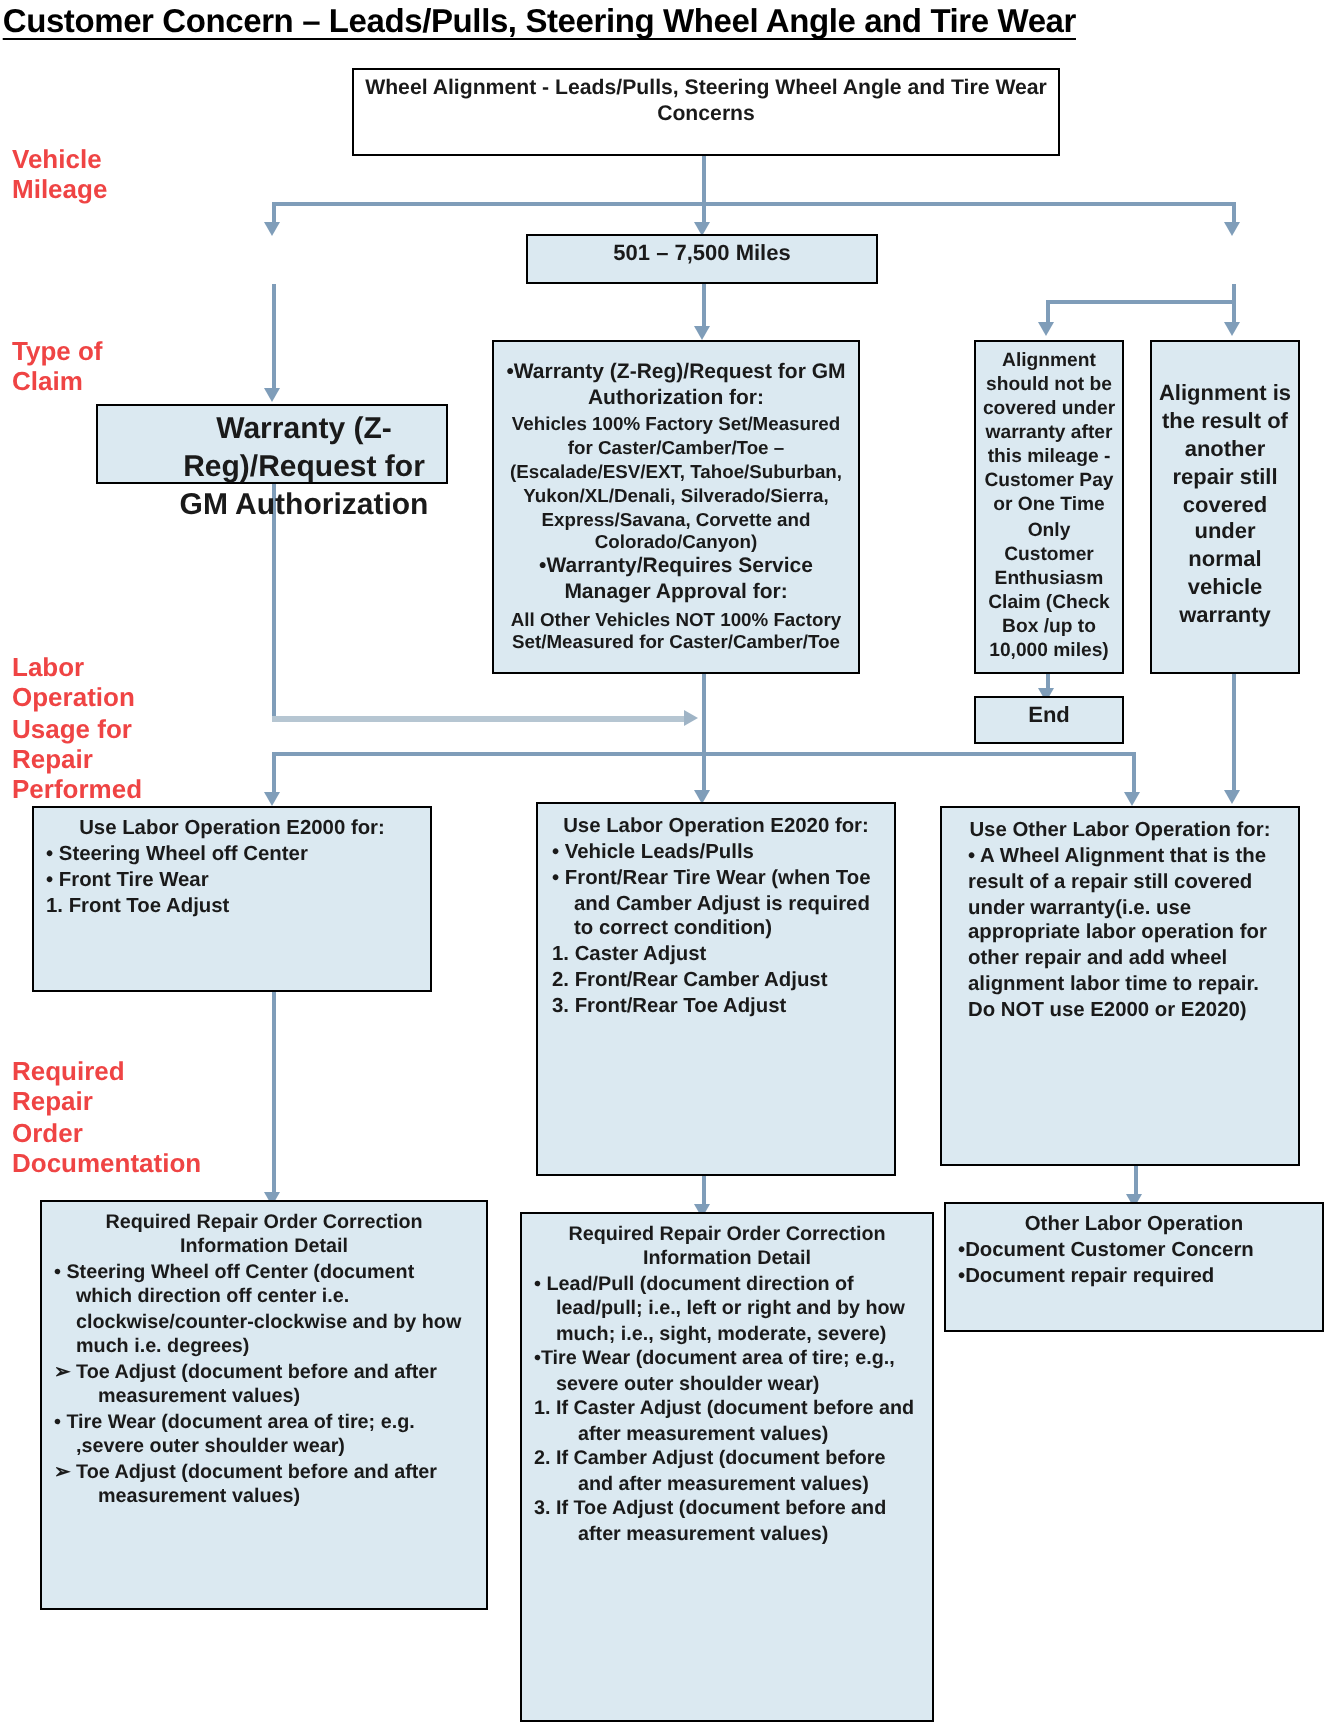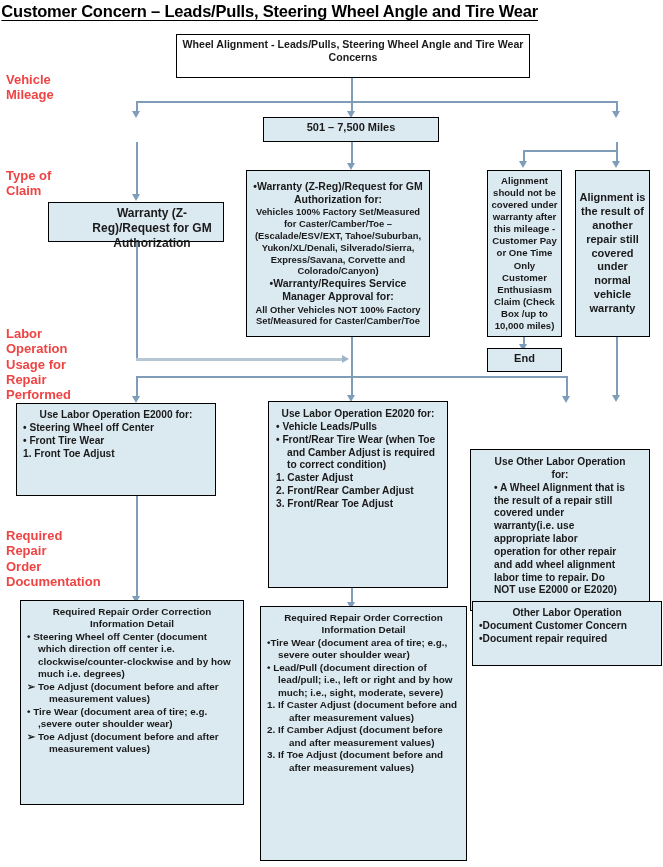--- a/index.html
+++ b/index.html
@@ -58,21 +58,21 @@
   .bx-title { text-align: center; }
   .ln { display: block; }
   .ind { display: block; padding-left: 11px; text-indent: -11px; }
   .ind2 { display: block; padding-left: 20px; text-indent: -20px; }
   .ind3 { display: block; padding-left: 22px; text-indent: -22px; }
 
   
   #box-top { font-size: 10.6px; font-weight: bold; }
   #box-mileage-0-500, #box-mileage-501-7500, #box-mileage-7501 { font-size: 11px; }
   #box-end { font-size: 11px; }
-  #box-claim-0-500 { font-size: 12px; padding-left: 36px; }
+  #box-claim-0-500 { font-size: 15px; padding-left: 36px; }
   #box-claim-501 .big { font-size: 10.5px; }
   #box-claim-501 .small { font-size: 9.4px; }
   #box-alignment-not-covered { font-size: 9.6px; }
   #box-alignment-other-repair { font-size: 11px; }
   #box-labor-e2000 { font-size: 10.2px; }
   #box-labor-e2020 { font-size: 10.2px; }
   #box-labor-other { font-size: 10.2px; }
   #box-doc-left { font-size: 9.9px; }
   #box-doc-mid { font-size: 9.9px; }
   #box-doc-right { font-size: 10.2px; }
@@ -213,37 +213,37 @@
 
   <div class="box" id="box-labor-e2020" style="left:268px; top:401px; width:180px; height:187px; padding:6px 7px;">
     <span class="ln bx-title">Use Labor Operation E2020 for:</span>
     <span class="ind">• Vehicle Leads/Pulls</span>
     <span class="ind">• Front/Rear Tire Wear (when Toe and Camber Adjust is required to correct condition)</span>
     <span class="ind3">1.    Caster Adjust</span>
     <span class="ind3">2.    Front/Rear Camber Adjust</span>
     <span class="ind3">3.    Front/Rear Toe Adjust</span>
   </div>
 
-  <div class="box" id="box-labor-other" style="left:470px; top:403px; width:180px; height:162px; padding:6px 23px;margin-top:46px;">
+  <div class="box" id="box-labor-other" style="left:470px; top:403px; width:180px; height:180px; padding:6px 13px;">
     <span class="ln bx-title">Use Other Labor Operation for:</span>
     <span class="ln">• A Wheel Alignment that is the result of a repair still covered under warranty(i.e. use appropriate labor operation for other repair and add wheel alignment labor time to repair. Do NOT use E2000 or E2020)</span>
   </div>
 
   <div class="box" id="box-doc-left" style="left:20px; top:600px; width:224px; height:205px; padding:5px 6px;">
     <span class="ln bx-title">Required Repair Order Correction Information Detail</span>
     <span class="ind">•  Steering Wheel off Center (document which direction off center i.e. clockwise/counter-clockwise and by how much i.e. degrees)</span>
     <span class="ind3">➢   Toe Adjust (document before and after measurement values)</span>
     <span class="ind">• Tire Wear (document area of tire; e.g. ,severe outer shoulder wear)</span>
     <span class="ind3">➢   Toe Adjust (document before and after measurement values)</span>
   </div>
 
   <div class="box" id="box-doc-mid" style="left:260px; top:606px; width:207px; height:255px; padding:5px 6px;">
     <span class="ln bx-title">Required Repair Order Correction Information Detail</span>
+    <span class="ind">• Lead/Pull (document direction of lead/pull; i.e., left or right and by how much; i.e., sight, moderate, severe)</span>
     <span class="ind">•Tire Wear (document area of tire; e.g., severe outer shoulder wear)</span>
-    <span class="ind">• Lead/Pull (document direction of lead/pull; i.e., left or right and by how much; i.e., sight, moderate, severe)</span>
     <span class="ind3">1.     If Caster Adjust (document before and after measurement values)</span>
     <span class="ind3">2.     If Camber Adjust (document before and after measurement values)</span>
     <span class="ind3">3.     If Toe Adjust (document before and after measurement values)</span>
   </div>
 
   <div class="box" id="box-doc-right" style="left:472px; top:601px; width:190px; height:65px; padding:5px 6px;">
     <span class="ln bx-title">Other Labor Operation</span>
     <span class="ind">•Document Customer Concern</span>
     <span class="ind">•Document repair required</span>
   </div>

